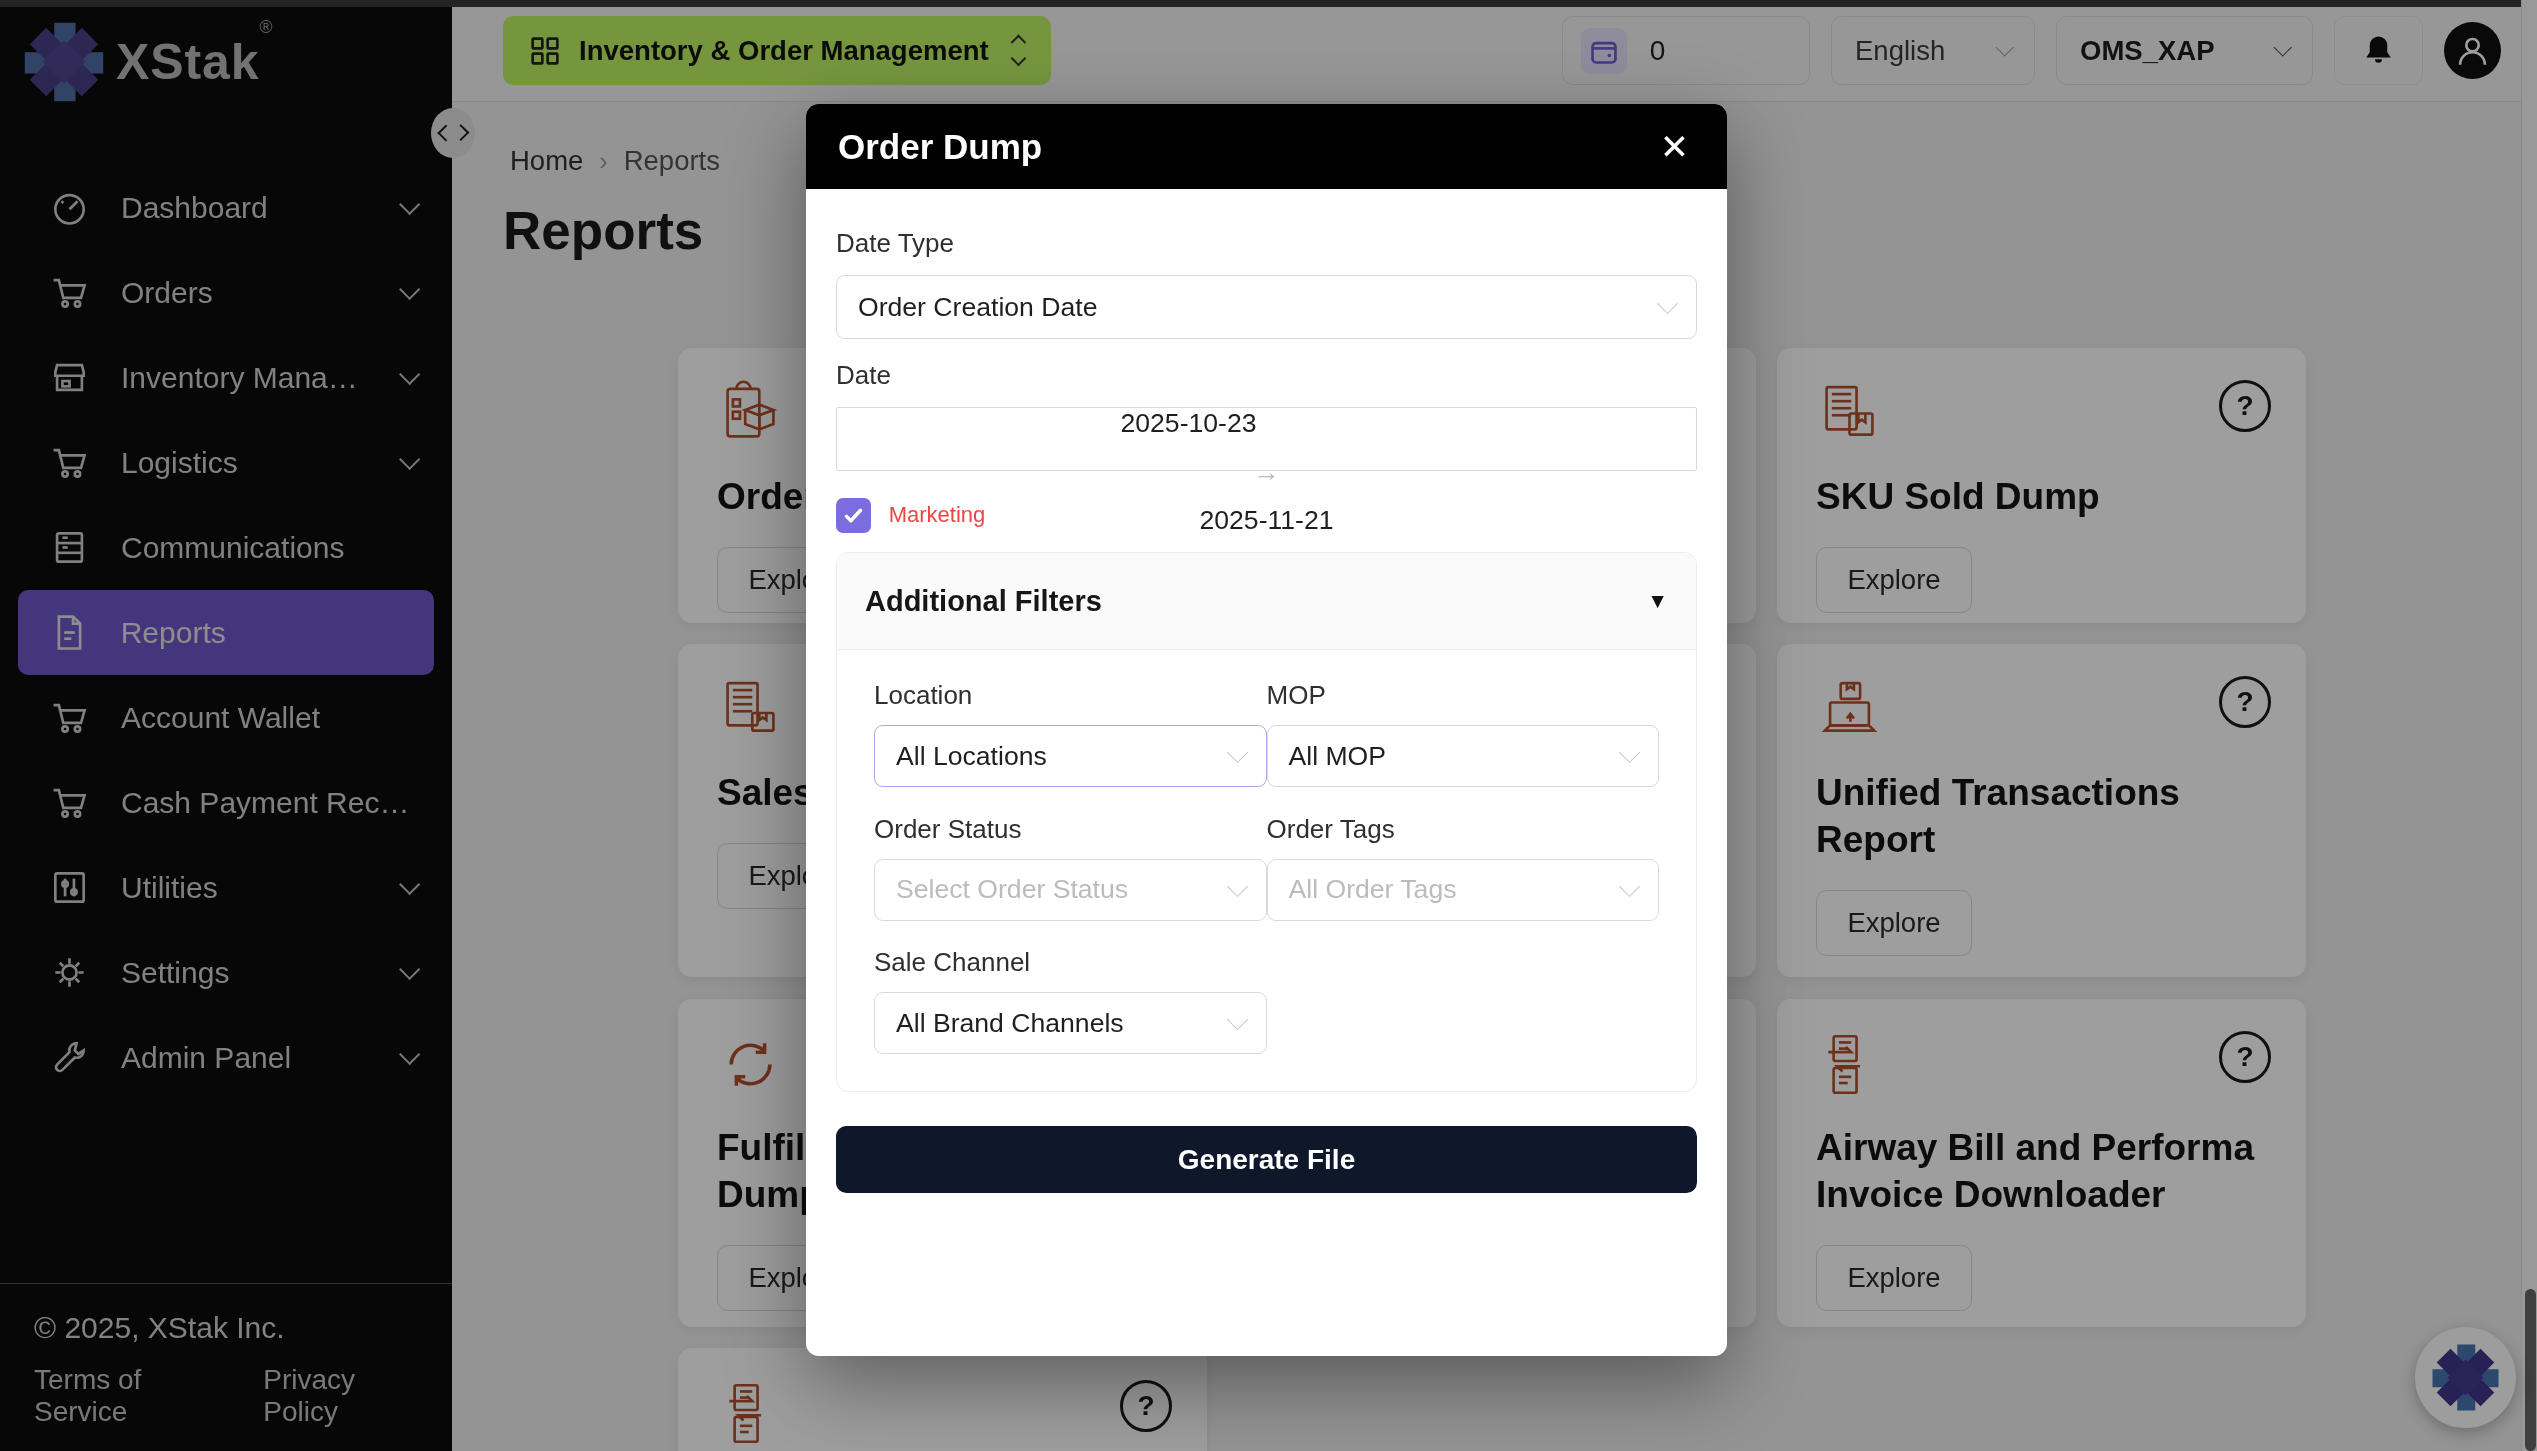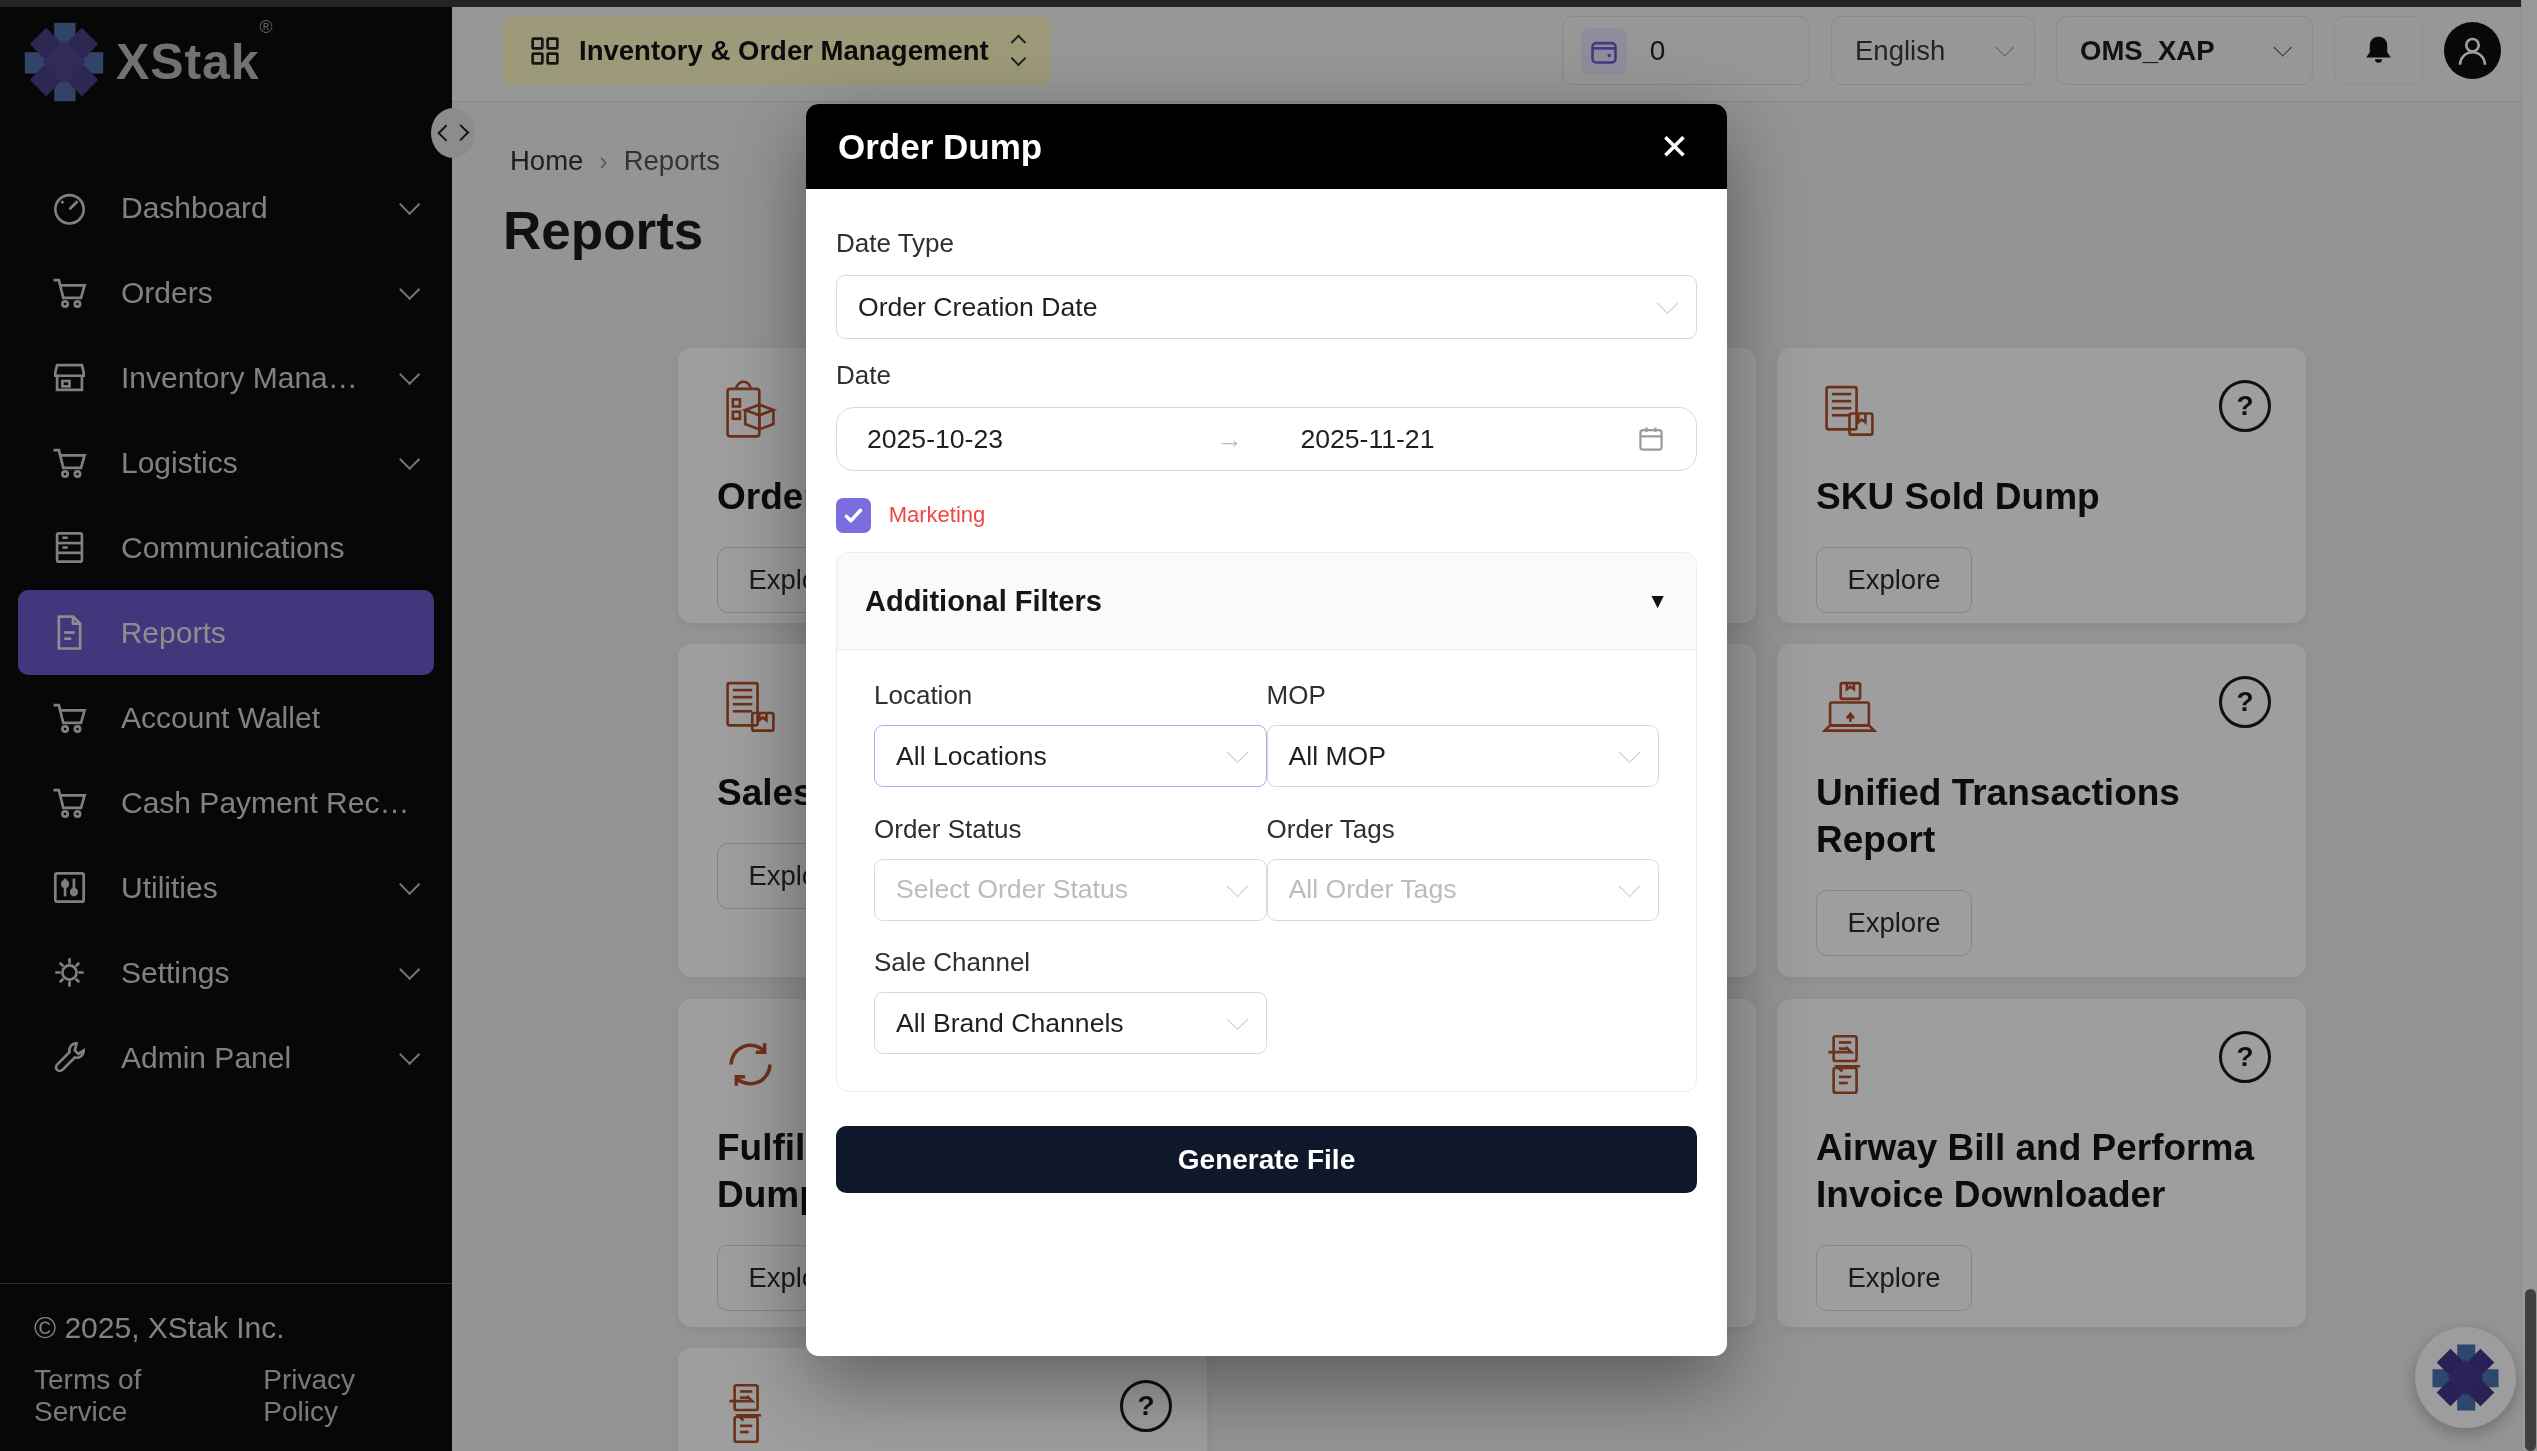--- a/index.html
+++ b/index.html
@@ -24,21 +24,21 @@
   .chev{width:13.3px;height:13.3px;border-right:2.7px solid #c0c0c0;border-bottom:2.7px solid #c0c0c0;
        transform:rotate(45deg);margin-top:-5.3px;}
   .nav-item.active{background:#6f58c9;border-radius:10.6px;margin:0 17.7px;padding:0 17.7px 0 32px;color:#e4e4e4;}
   .side-footer{position:absolute;left:0;right:0;bottom:0;border-top:1.8px solid #4a4a4a;
        padding:26.6px 34px 23px;color:#d2d2d2;}
   .side-footer .c{font-size:30px;margin-bottom:19.5px;}
   .side-footer .links{display:flex;gap:44px;font-size:28px;color:#c4c4c4;}
   
   .topbar{position:absolute;left:452px;top:0;width:2086px;height:101px;background:#f4f4f4;
        border-bottom:1.8px solid #dcdcdc;z-index:1;}
-  .switcher{position:absolute;left:51px;top:16px;height:69px;background:#fef9c3;border-radius:10.6px;
+  .switcher{position:absolute;left:51px;top:16px;height:69px;background:#bef264;border-radius:10.6px;
        display:flex;align-items:center;gap:19.5px;padding:0 26.6px;font-size:27.5px;font-weight:700;color:#141414;}
   .ud{display:flex;flex-direction:column;gap:5.3px;margin-left:5.3px;}
   .ud i{display:block;width:8.9px;height:8.9px;border-right:2.7px solid #333;border-bottom:2.7px solid #333;}
   .ud .u{transform:rotate(-135deg);} .ud .d{transform:rotate(45deg);}
   .top-right{position:absolute;right:37px;top:16px;height:69px;display:flex;gap:21px;align-items:center;}
   .tbox{height:69px;border:1.8px solid #dedede;border-radius:10.6px;display:flex;align-items:center;
        box-sizing:border-box;background:#f4f4f4;}
   .counter{width:248px;gap:23px;padding:0 17.7px;}
   .wallet-tile{width:46px;height:46px;background:#e7e2fb;border-radius:8.9px;display:flex;
        align-items:center;justify-content:center;}
@@ -82,22 +82,22 @@
   .modal-close{color:#fff;font-size:35px;font-weight:300;background:none;border:none;cursor:pointer;
        font-family:inherit;line-height:1;}
   .modal-body{padding:23px 30px 0;}
   .flabel{font-size:26px;color:#2f2f2f;margin:21px 0 16px;}
   .select{height:64px;border:1.8px solid #d9d9d9;border-radius:8.9px;display:flex;align-items:center;
        justify-content:space-between;padding:0 21px;font-size:26.6px;color:#1f1f1f;box-sizing:border-box;
        background:#fff;}
   .select .cv{width:14px;height:14px;border-right:1.8px solid #c6c6c6;border-bottom:1.8px solid #c6c6c6;
        transform:rotate(45deg);margin-top:-7px;flex:0 0 auto;}
   .ph{color:#bcbcbc;}
-  .daterange{height:64px;border:1.8px solid #d9d9d9;border-radius:18px;display:flex;align-items:center;
-       padding:0 30px;font-size:26.6px;color:#1f1f1f;gap:17.7px;box-sizing:border-box;}
+  .daterange{height:64px;border:1.8px solid #d9d9d9;border-radius:2px;display:flex;align-items:center;
+       padding:0 30px;font-size:26.6px;color:#1f1f1f;gap:17.7px;box-sizing:border-box;flex-direction:column;}
   .daterange .d1{width:292px;} .daterange .arr{color:#bbb;font-size:26.6px;width:106px;text-align:center;}
   .daterange .d2{flex:1;}
   .checkrow{margin:26.6px 0 5.3px;display:flex;align-items:center;gap:17.7px;font-size:22px;color:#ef4444;}
   .checkbox{width:35px;height:35px;background:#7b6ce0;border-radius:7px;display:flex;align-items:center;
        justify-content:center;}
   .panel{border:1.8px solid #ececec;border-radius:12.4px;margin-top:19.5px;overflow:hidden;}
   .panel-head{height:96px;background:#fafafa;border-bottom:1.8px solid #ececec;display:flex;
        align-items:center;justify-content:space-between;padding:0 28px;}
   .panel-head .t{font-size:29px;font-weight:800;color:#161616;}
   .panel-head .caret{font-size:21px;color:#111;}

